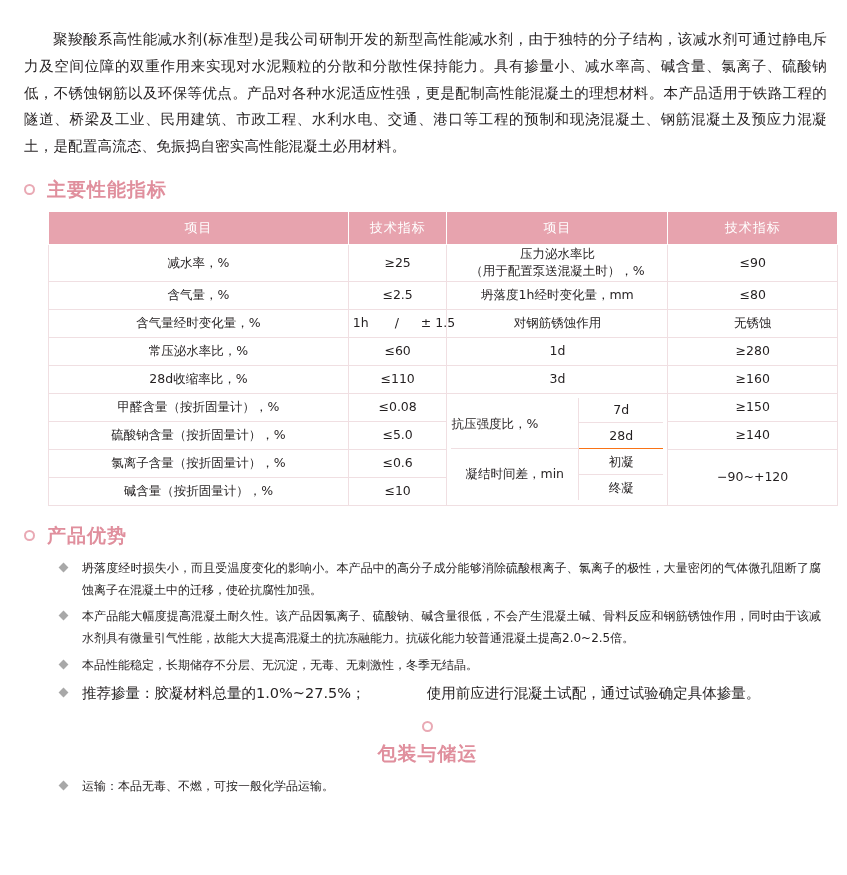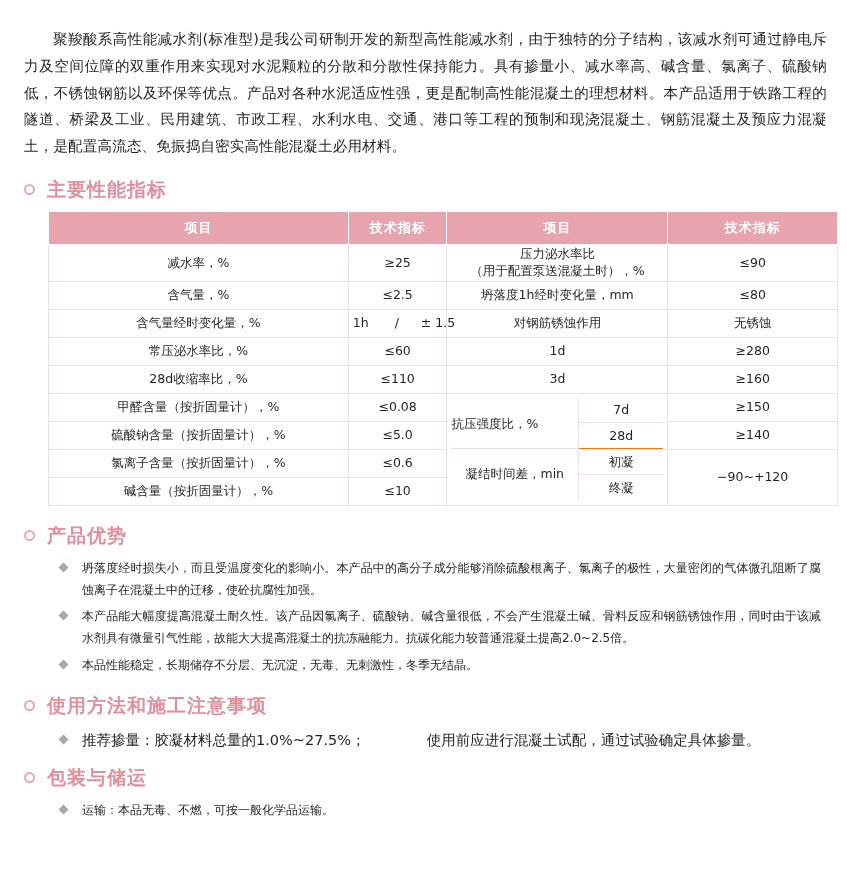--- a/index.html
+++ b/index.html
@@ -60,21 +60,21 @@
   table.spec {
     border-collapse: collapse;
     width: 790px;
     margin: 0 0 0 26px;
     table-layout: fixed;
     font-size: 12.5px;
   }
   table.spec th {
     background: #e7a3ae;
     color: #ffffff;
-    font-weight: bold;
+    font-weight: normal;
     font-size: 13px;
     height: 30px;
     border: 1px solid #ffffff;
     letter-spacing: 1px;
   }
   table.spec td {
     border: 1px solid #f0dfe2;
     height: 25px;
     text-align: center;
     color: #231f20;
@@ -124,21 +124,21 @@
     top: 9px;
     width: 7px;
     height: 7px;
     background: #a8a8a8;
     transform: rotate(45deg);
   }
   .usage-row .gap {
     display: inline-block;
     width: 52px;
   }
-  .tight { margin-top: 14px; }
+  .tight { margin-top: 14px; flex-direction: column; }
 </style>
 </head>
 <body>
 
 <div class="page">
 
   <p class="intro">聚羧酸系高性能减水剂(标准型)是我公司研制开发的新型高性能减水剂，由于独特的分子结构，该减水剂可通过静电斥力及空间位障的双重作用来实现对水泥颗粒的分散和分散性保持能力。具有掺量小、减水率高、碱含量、氯离子、硫酸钠低，不锈蚀钢筋以及环保等优点。产品对各种水泥适应性强，更是配制高性能混凝土的理想材料。本产品适用于铁路工程的隧道、桥梁及工业、民用建筑、市政工程、水利水电、交通、港口等工程的预制和现浇混凝土、钢筋混凝土及预应力混凝土，是配置高流态、免振捣自密实高性能混凝土必用材料。</p>
 
   <div class="section-head">
     <span class="ring"></span>
@@ -243,24 +243,20 @@
   <div class="section-head">
     <span class="ring"></span>
     <span class="title">产品优势</span>
   </div>
   <ul class="bullets">
     <li><span class="dia"></span><span>坍落度经时损失小，而且受温度变化的影响小。本产品中的高分子成分能够消除硫酸根离子、氯离子的极性，大量密闭的气体微孔阻断了腐蚀离子在混凝土中的迁移，使砼抗腐性加强。</span></li>
     <li><span class="dia"></span><span>本产品能大幅度提高混凝土耐久性。该产品因氯离子、硫酸钠、碱含量很低，不会产生混凝土碱、骨料反应和钢筋锈蚀作用，同时由于该减水剂具有微量引气性能，故能大大提高混凝土的抗冻融能力。抗碳化能力较普通混凝土提高2.0~2.5倍。</span></li>
     <li><span class="dia"></span><span>本品性能稳定，长期储存不分层、无沉淀，无毒、无刺激性，冬季无结晶。</span></li>
   </ul>
 
-  <div class="section-head">
-    <span class="ring"></span>
-    <span class="title">使用方法和施工注意事项</span>
-  </div>
   <div class="usage-row">
     <span class="dia"></span>
     <span>推荐掺量：胶凝材料总量的1.0%~27.5%；</span>
     <span class="gap"></span>
     <span>使用前应进行混凝土试配，通过试验确定具体掺量。</span>
   </div>
 
   <div class="section-head tight">
     <span class="ring"></span>
     <span class="title">包装与储运</span>

